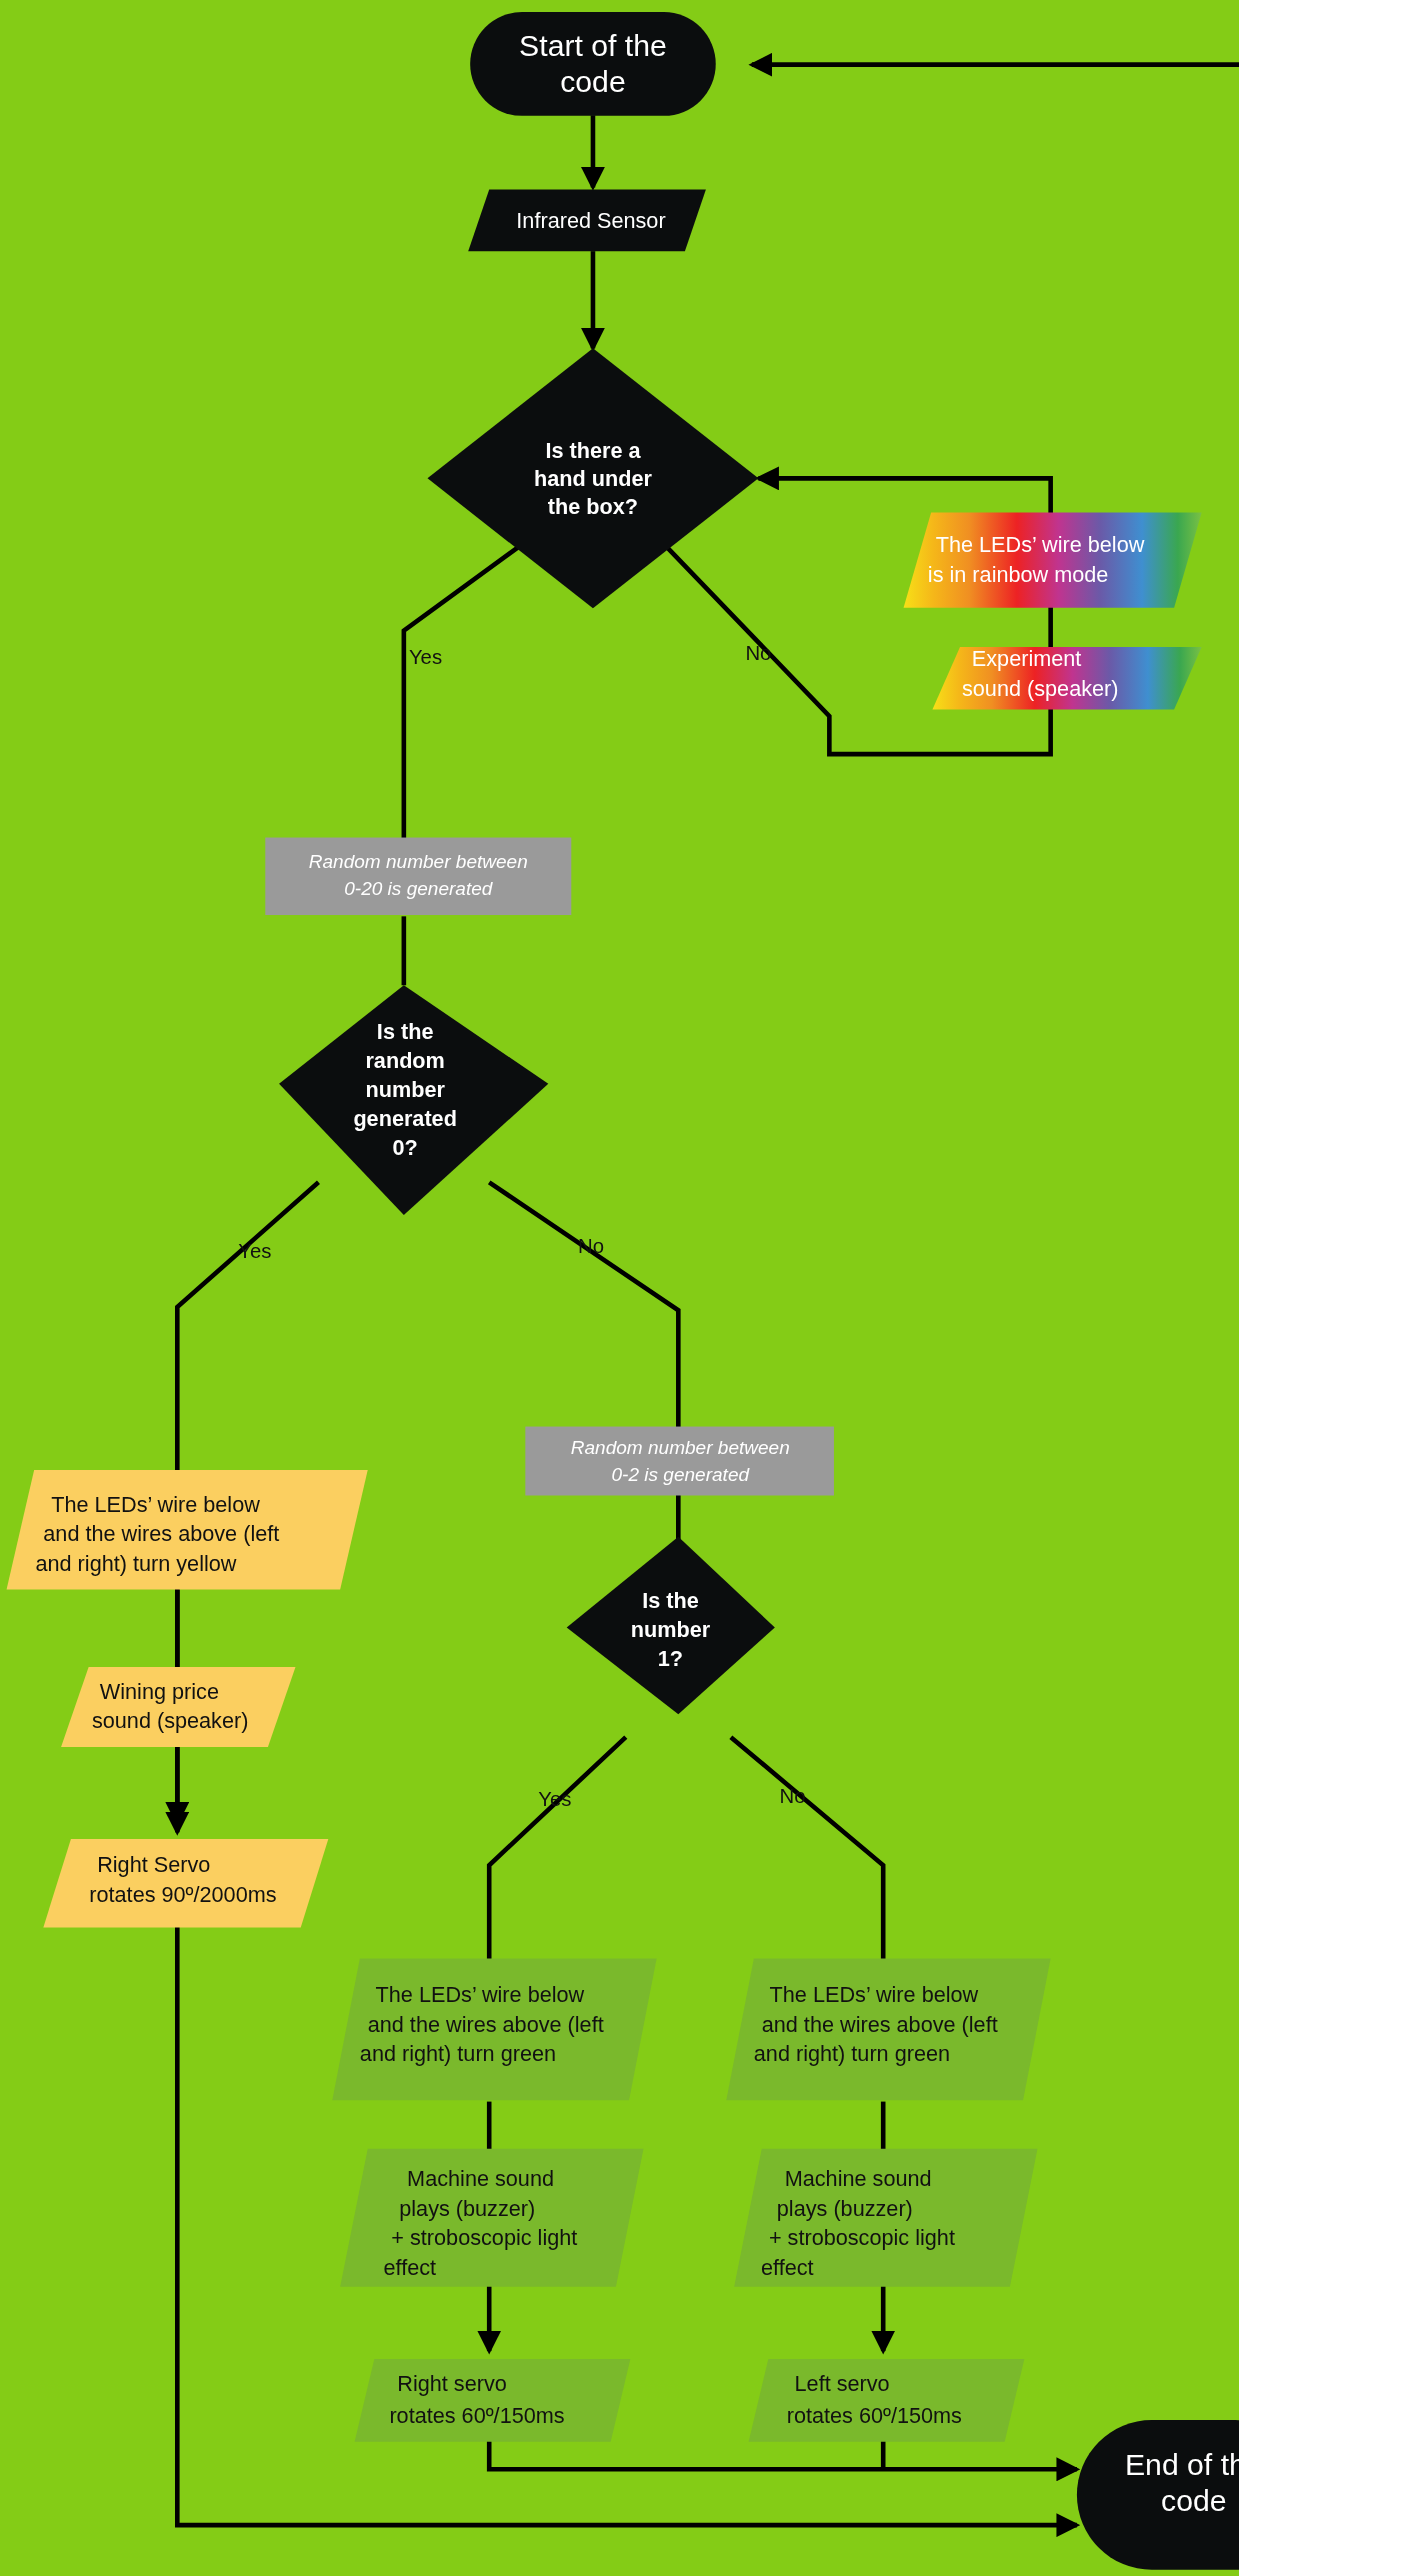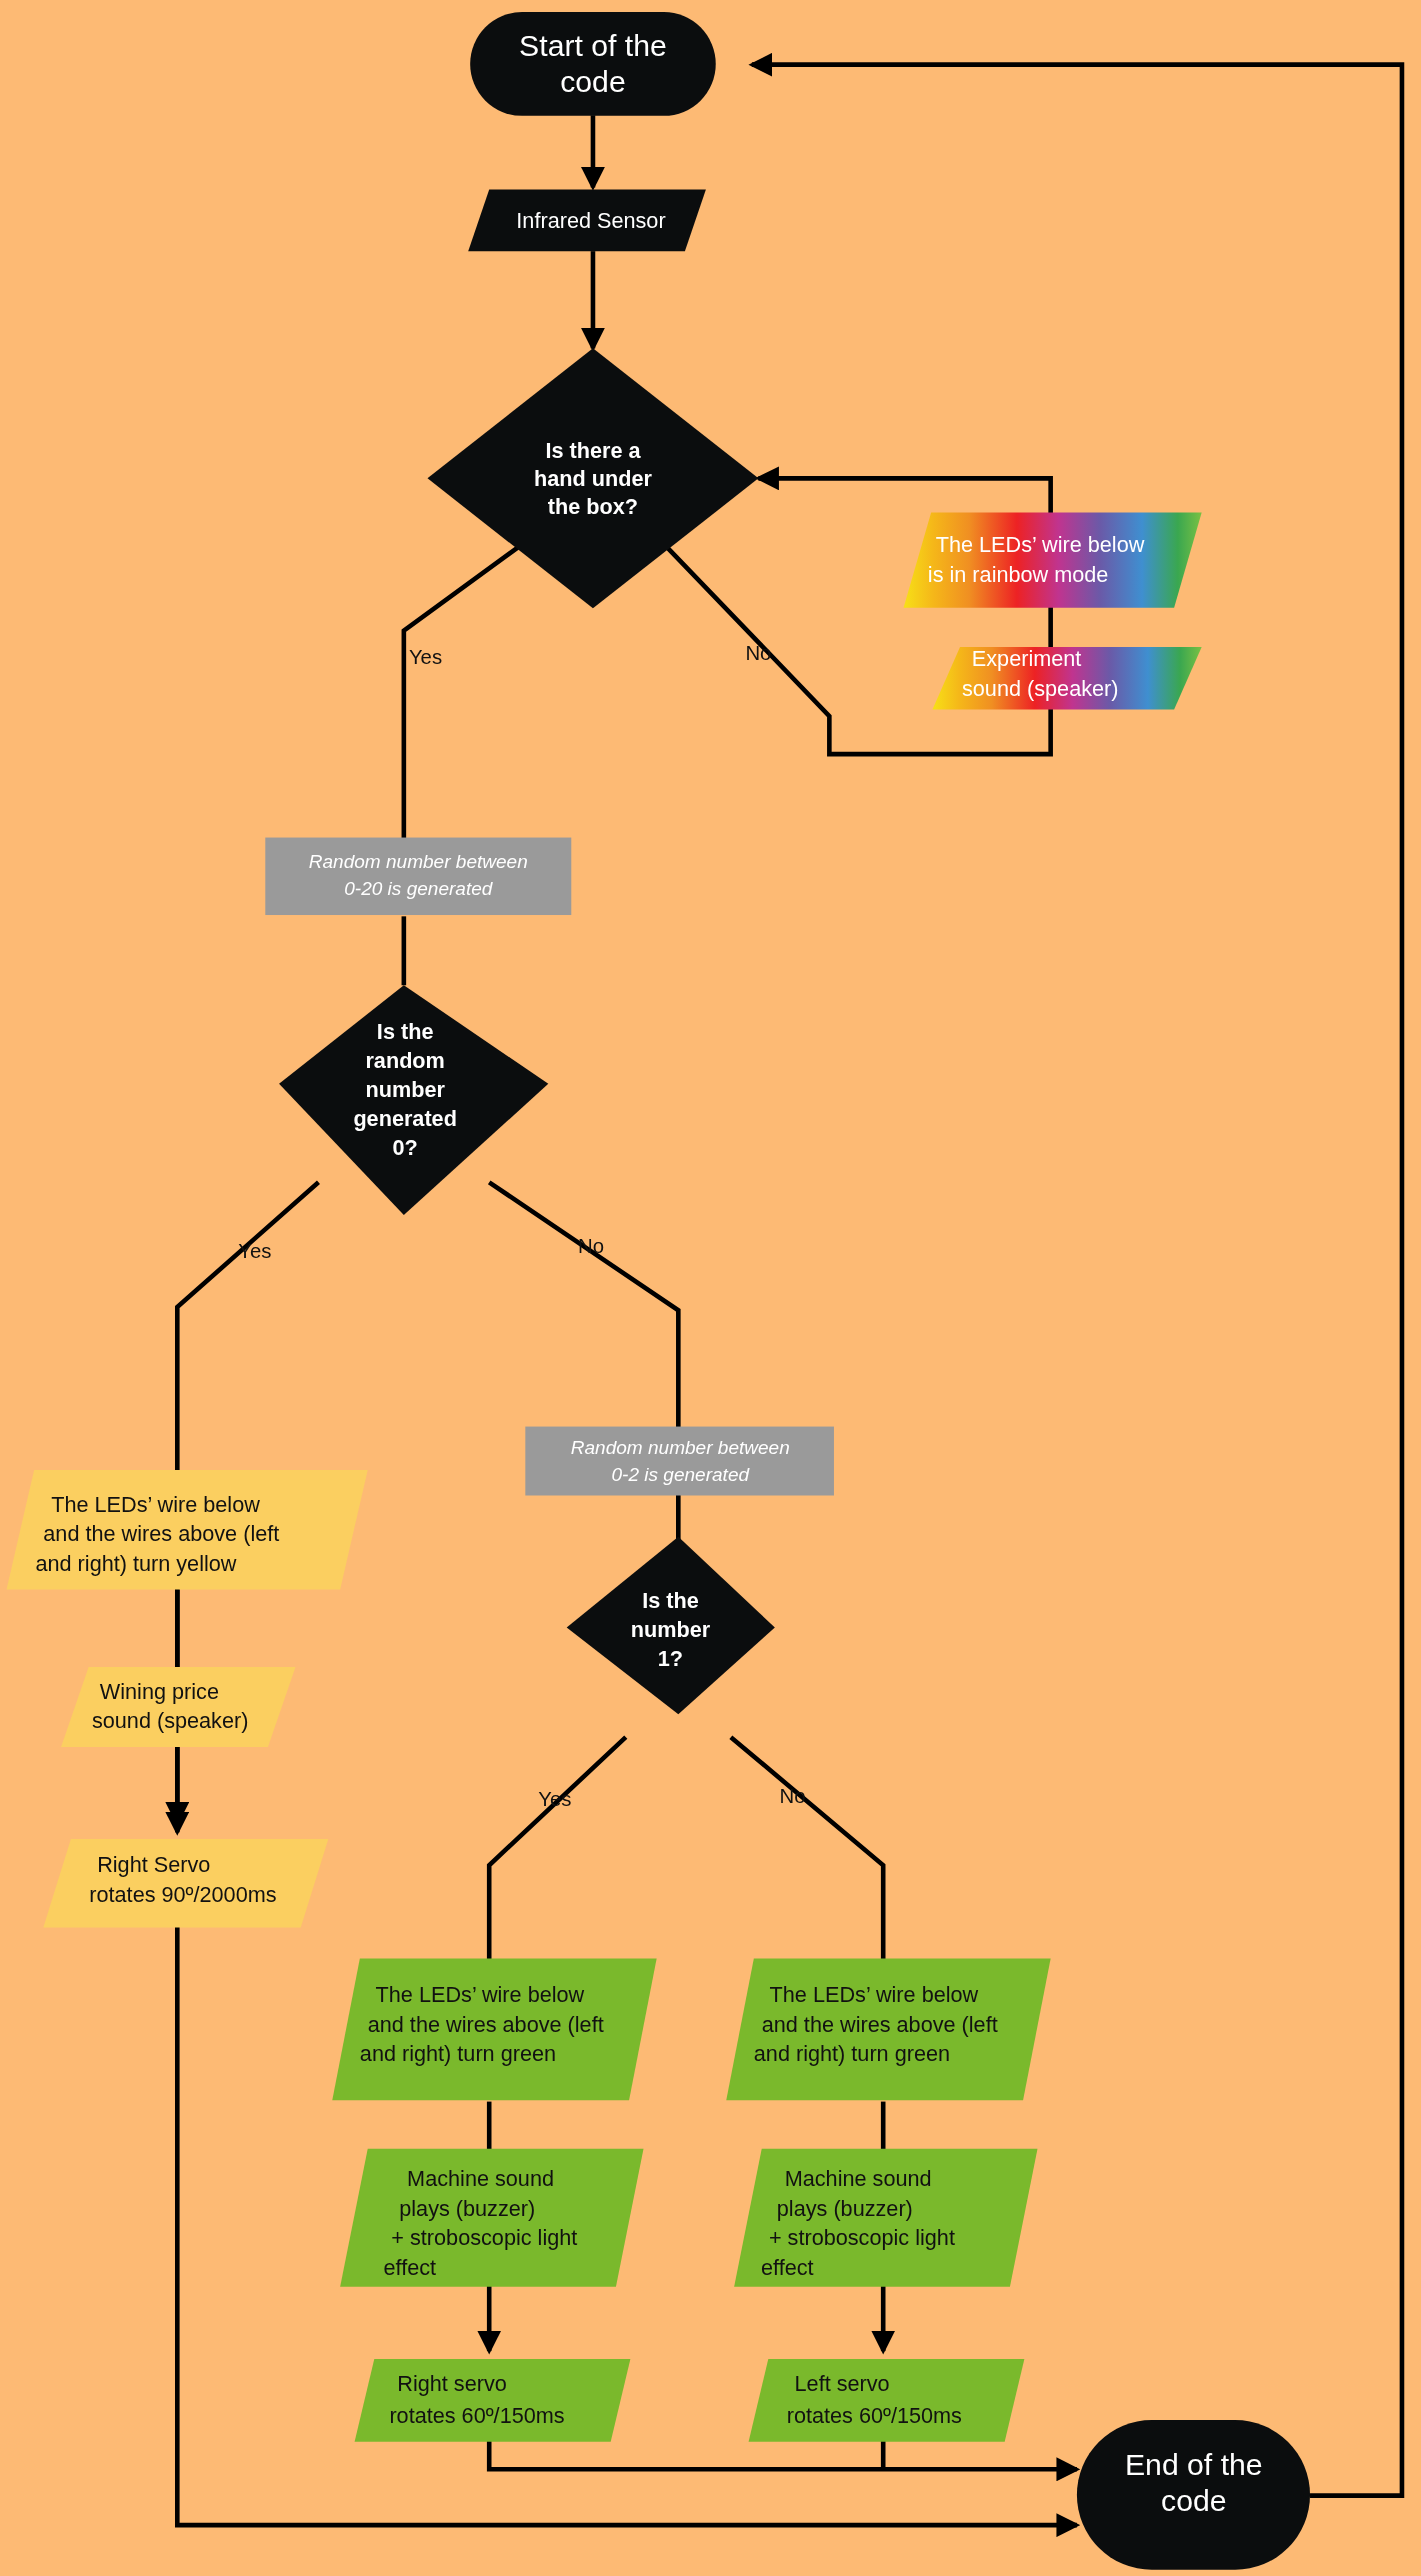--- a/index.html
+++ b/index.html
@@ -5,23 +5,23 @@
   html, body {
     margin: 0;
     padding: 0;
     background: #ffffff;
   }
   body {
     font-family: "Liberation Sans", sans-serif;
   }
   #flowchart-root {
     position: relative;
-    width: 1421px;
+    width: 1239px;
     height: 2576px;
-    background: #fdba74;
+    background: #84cc16;
     overflow: hidden;
   }
   svg.canvas {
     position: absolute;
     top: 0;
     left: 0;
     width: 1421px;
     height: 2576px;
     display: block;
   }

